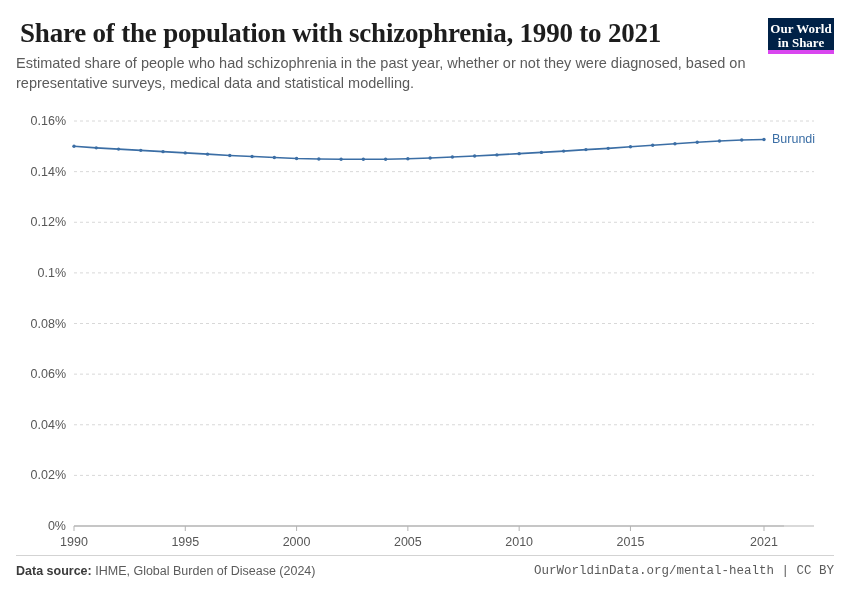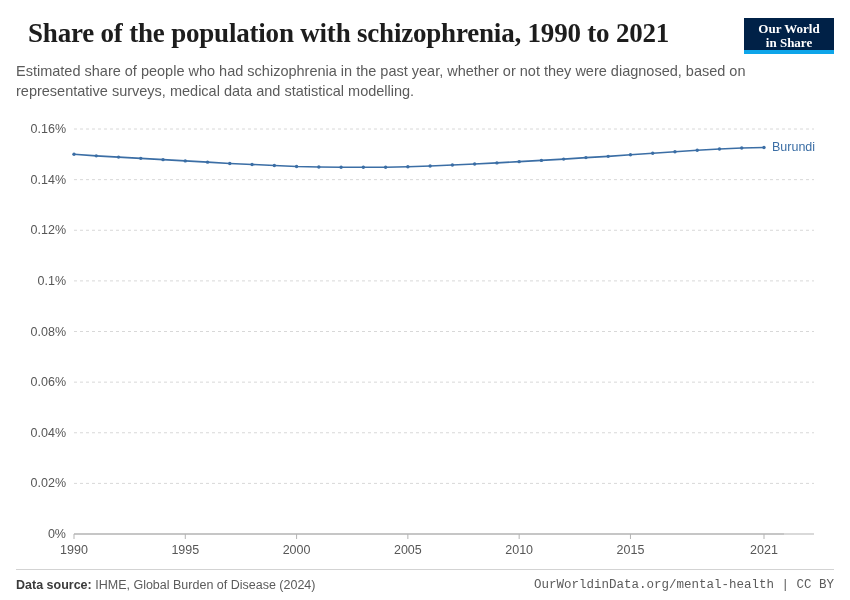--- a/index.html
+++ b/index.html
@@ -24,46 +24,46 @@
   
   .header {
     position: relative;
   }
   .chart-title {
     font-family: "Liberation Serif", serif;
     font-size: 27px;
     font-weight: bold;
     letter-spacing: -0.2px;
     color: #1d1d1d;
-    margin: 2px 0 0 12px;
+    margin: 2px 0 0 4px;
     line-height: 1.15;
   }
   .chart-subtitle {
     font-size: 14.5px;
     color: #5b5b5b;
     line-height: 1.38;
-    margin-top: 12px;
+    margin-top: 4px;
     max-width: 730px;
   }
   .owid-logo {
     position: absolute;
     top: 0px;
     right: 0px;
-    width: 90px;
+    width: 66px;
     height: 36px;
     background: #002147;
     color: #ffffff;
     font-family: "Liberation Serif", serif;
     font-weight: bold;
     font-size: 13px;
     line-height: 14px;
     text-align: center;
     padding-top: 4px;
     box-sizing: border-box;
-    border-bottom: 4px solid #0ea5e9;
+    border-bottom: 4px solid #d946ef;
   }
   .owid-logo span {
     display: block;
   }
   
   .plot-wrap {
     position: relative;
     margin-top: 18px;
     height: 440px;
   }
@@ -84,21 +84,21 @@
   .series-label {
     font-size: 12.5px;
     fill: #3b6ea5;
     font-family: "Liberation Sans", sans-serif;
   }
   
   .footer {
     position: absolute;
     left: 16px;
     right: 16px;
-    bottom: 8px;
+    bottom: 22px;
     border-top: 1px solid #d3d3d3;
     padding-top: 8px;
     display: flex;
     justify-content: space-between;
     font-size: 12.5px;
     color: #5b5b5b;
   }
   .footer .src strong {
     color: #3b3b3b;
     font-weight: bold;

